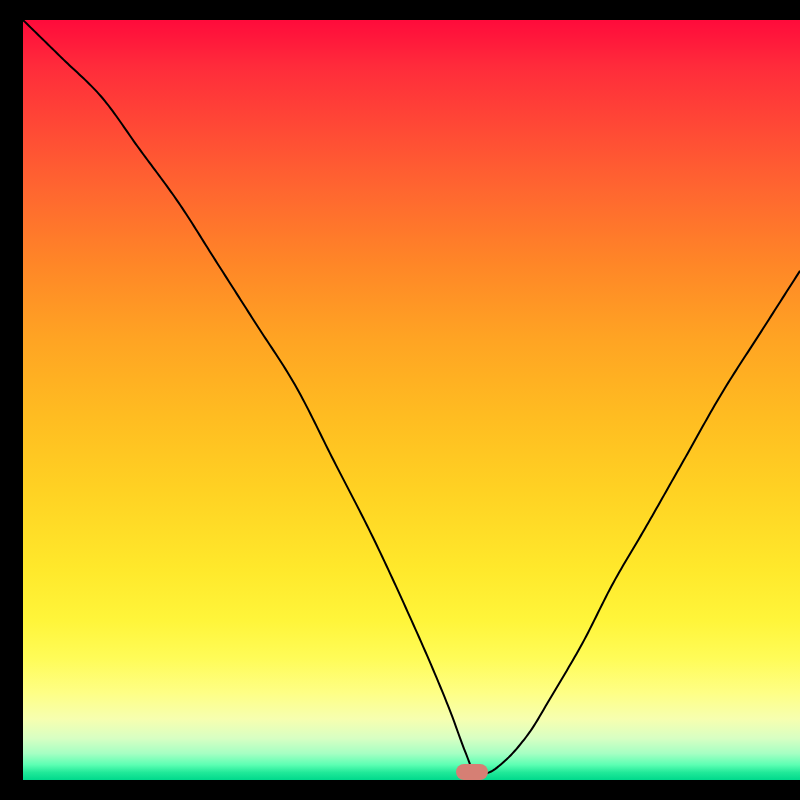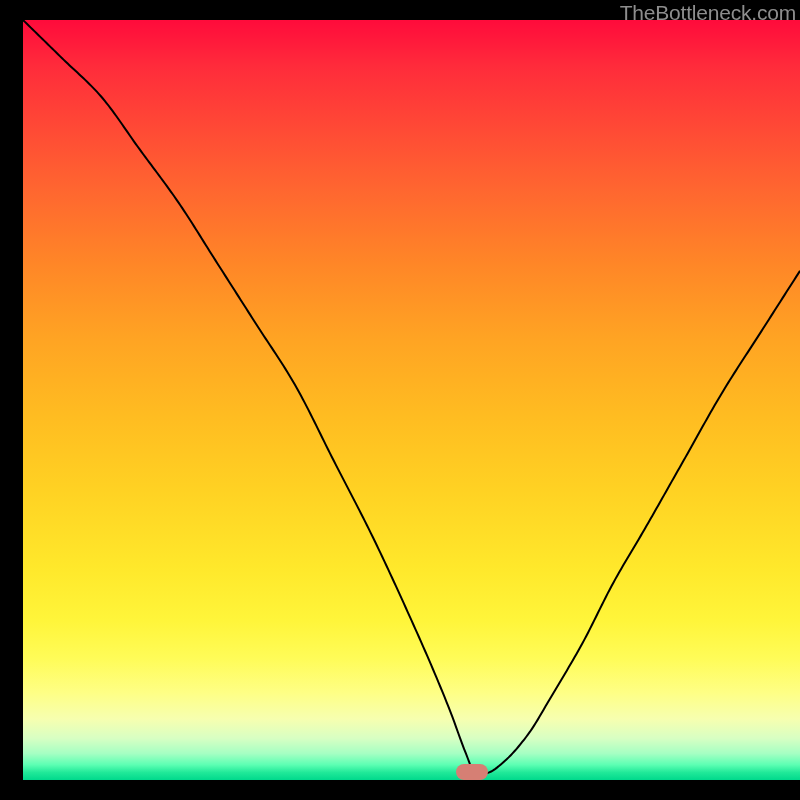--- a/index.html
+++ b/index.html
@@ -92,14 +92,13 @@
       <div class="gradient-bg"></div>
 
       <svg class="curve-svg" viewBox="0 0 100 100" preserveAspectRatio="none">
         <path id="curve-path" stroke-width="2" fill="none" vector-effect="non-scaling-stroke" stroke="#000000" d="M0.000 0.000 L0.250 0.250 L0.500 0.500 L0.750 0.750 L1.000 1.000 L1.250 1.250 L1.500 1.500 L1.750 1.750 L2.000 2.000 L2.250 2.250 L2.500 2.500 L2.750 2.750 L3.000 3.000 L3.250 3.250 L3.500 3.500 L3.750 3.750 L4.000 4.000 L4.250 4.250 L4.500 4.500 L4.750 4.750 L5.000 5.000 L5.250 5.248 L5.500 5.493 L5.750 5.734 L6.000 5.973 L6.250 6.211 L6.500 6.448 L6.750 6.684 L7.000 6.920 L7.250 7.157 L7.500 7.396 L7.750 7.637 L8.000 7.880 L8.250 8.127 L8.500 8.378 L8.750 8.633 L9.000 8.893 L9.250 9.160 L9.500 9.433 L9.750 9.712 L10.000 10.000 L10.250 10.297 L10.500 10.605 L10.750 10.924 L11.000 11.251 L11.250 11.586 L11.500 11.929 L11.750 12.277 L12.000 12.632 L12.250 12.991 L12.500 13.354 L12.750 13.720 L13.000 14.088 L13.250 14.457 L13.500 14.827 L13.750 15.195 L14.000 15.563 L14.250 15.928 L14.500 16.290 L14.750 16.647 L15.000 17.000 L15.250 17.349 L15.500 17.696 L15.750 18.041 L16.000 18.385 L16.250 18.728 L16.500 19.071 L16.750 19.413 L17.000 19.755 L17.250 20.098 L17.500 20.442 L17.750 20.786 L18.000 21.133 L18.250 21.481 L18.500 21.831 L18.750 22.184 L19.000 22.540 L19.250 22.899 L19.500 23.262 L19.750 23.629 L20.000 24.000 L20.250 24.376 L20.500 24.757 L20.750 25.142 L21.000 25.532 L21.250 25.925 L21.500 26.322 L21.750 26.721 L22.000 27.123 L22.250 27.527 L22.500 27.933 L22.750 28.341 L23.000 28.749 L23.250 29.158 L23.500 29.566 L23.750 29.975 L24.000 30.383 L24.250 30.790 L24.500 31.195 L24.750 31.599 L25.000 32.000 L25.250 32.400 L25.500 32.800 L25.750 33.200 L26.000 33.600 L26.250 34.000 L26.500 34.400 L26.750 34.800 L27.000 35.200 L27.250 35.600 L27.500 36.000 L27.750 36.400 L28.000 36.800 L28.250 37.200 L28.500 37.600 L28.750 38.000 L29.000 38.400 L29.250 38.800 L29.500 39.200 L29.750 39.600 L30.000 40.000 L30.250 40.398 L30.500 40.792 L30.750 41.183 L31.000 41.572 L31.250 41.958 L31.500 42.344 L31.750 42.729 L32.000 43.115 L32.250 43.501 L32.500 43.889 L32.750 44.279 L33.000 44.672 L33.250 45.069 L33.500 45.469 L33.750 45.875 L34.000 46.286 L34.250 46.704 L34.500 47.128 L34.750 47.560 L35.000 48.000 L35.250 48.450 L35.500 48.910 L35.750 49.380 L36.000 49.858 L36.250 50.344 L36.500 50.837 L36.750 51.336 L37.000 51.840 L37.250 52.349 L37.500 52.861 L37.750 53.376 L38.000 53.893 L38.250 54.412 L38.500 54.930 L38.750 55.448 L39.000 55.964 L39.250 56.479 L39.500 56.990 L39.750 57.497 L40.000 58.000 L40.250 58.499 L40.500 58.996 L40.750 59.491 L41.000 59.985 L41.250 60.478 L41.500 60.970 L41.750 61.462 L42.000 61.954 L42.250 62.447 L42.500 62.940 L42.750 63.435 L43.000 63.931 L43.250 64.430 L43.500 64.930 L43.750 65.433 L44.000 65.939 L44.250 66.448 L44.500 66.961 L44.750 67.479 L45.000 68.000 L45.250 68.526 L45.500 69.054 L45.750 69.587 L46.000 70.122 L46.250 70.660 L46.500 71.201 L46.750 71.745 L47.000 72.291 L47.250 72.840 L47.500 73.391 L47.750 73.944 L48.000 74.499 L48.250 75.056 L48.500 75.615 L48.750 76.176 L49.000 76.738 L49.250 77.302 L49.500 77.867 L49.750 78.433 L50.000 79.000 L50.250 79.568 L50.500 80.139 L50.750 80.711 L51.000 81.286 L51.250 81.864 L51.500 82.444 L51.750 83.028 L52.000 83.614 L52.250 84.205 L52.500 84.799 L52.750 85.397 L53.000 86.000 L53.250 86.606 L53.500 87.216 L53.750 87.830 L54.000 88.450 L54.250 89.076 L54.500 89.709 L54.750 90.350 L55.000 91.000 L55.250 91.670 L55.500 92.363 L55.750 93.072 L56.000 93.785 L56.250 94.493 L56.500 95.189 L56.750 95.861 L57.000 96.500 L57.250 97.170 L57.500 97.857 L57.750 98.441 L58.000 98.800 L58.250 98.994 L58.500 99.153 L58.750 99.260 L59.000 99.300 L59.250 99.272 L59.500 99.201 L59.750 99.104 L60.000 99.000 L60.250 98.882 L60.500 98.735 L60.750 98.564 L61.000 98.373 L61.250 98.166 L61.500 97.949 L61.750 97.726 L62.000 97.500 L62.250 97.268 L62.500 97.024 L62.750 96.766 L63.000 96.498 L63.250 96.218 L63.500 95.927 L63.750 95.627 L64.000 95.317 L64.250 94.999 L64.500 94.673 L64.750 94.340 L65.000 94.000 L65.250 93.646 L65.500 93.271 L65.750 92.880 L66.000 92.473 L66.250 92.054 L66.500 91.625 L66.750 91.189 L67.000 90.749 L67.250 90.308 L67.500 89.867 L67.750 89.430 L68.000 89.000 L68.250 88.574 L68.500 88.148 L68.750 87.723 L69.000 87.297 L69.250 86.870 L69.500 86.442 L69.750 86.012 L70.000 85.581 L70.250 85.146 L70.500 84.709 L70.750 84.268 L71.000 83.824 L71.250 83.375 L71.500 82.922 L71.750 82.464 L72.000 82.000 L72.250 81.527 L72.500 81.044 L72.750 80.551 L73.000 80.050 L73.250 79.543 L73.500 79.031 L73.750 78.516 L74.000 78.000 L74.250 77.484 L74.500 76.969 L74.750 76.457 L75.000 75.950 L75.250 75.449 L75.500 74.956 L75.750 74.473 L76.000 74.000 L76.250 73.537 L76.500 73.082 L76.750 72.632 L77.000 72.189 L77.250 71.750 L77.500 71.315 L77.750 70.883 L78.000 70.454 L78.250 70.025 L78.500 69.598 L78.750 69.170 L79.000 68.741 L79.250 68.311 L79.500 67.878 L79.750 67.441 L80.000 67.000 L80.250 66.556 L80.500 66.111 L80.750 65.664 L81.000 65.217 L81.250 64.768 L81.500 64.319 L81.750 63.869 L82.000 63.419 L82.250 62.968 L82.500 62.516 L82.750 62.065 L83.000 61.613 L83.250 61.160 L83.500 60.708 L83.750 60.256 L84.000 59.804 L84.250 59.353 L84.500 58.901 L84.750 58.450 L85.000 58.000 L85.250 57.549 L85.500 57.095 L85.750 56.640 L86.000 56.183 L86.250 55.725 L86.500 55.267 L86.750 54.808 L87.000 54.349 L87.250 53.891 L87.500 53.434 L87.750 52.978 L88.000 52.524 L88.250 52.072 L88.500 51.622 L88.750 51.176 L89.000 50.732 L89.250 50.293 L89.500 49.857 L89.750 49.426 L90.000 49.000 L90.250 48.579 L90.500 48.162 L90.750 47.749 L91.000 47.340 L91.250 46.934 L91.500 46.531 L91.750 46.130 L92.000 45.732 L92.250 45.336 L92.500 44.941 L92.750 44.548 L93.000 44.155 L93.250 43.763 L93.500 43.370 L93.750 42.978 L94.000 42.585 L94.250 42.191 L94.500 41.796 L94.750 41.399 L95.000 41.000 L95.250 40.600 L95.500 40.200 L95.750 39.800 L96.000 39.400 L96.250 39.000 L96.500 38.600 L96.750 38.200 L97.000 37.800 L97.250 37.400 L97.500 37.000 L97.750 36.600 L98.000 36.200 L98.250 35.800 L98.500 35.400 L98.750 35.000 L99.000 34.600 L99.250 34.200 L99.500 33.800 L99.750 33.400 L100.000 33.000 "></path>
       </svg>
 
       <div class="marker" id="marker" style="left: 433.106px; top: 744.4px; width: 32px; height: 16px;"></div>
     </div>
   </div>
 
-  <div class="source">TheBottleneck.com</div>
 </div>
 
 </body></html>

